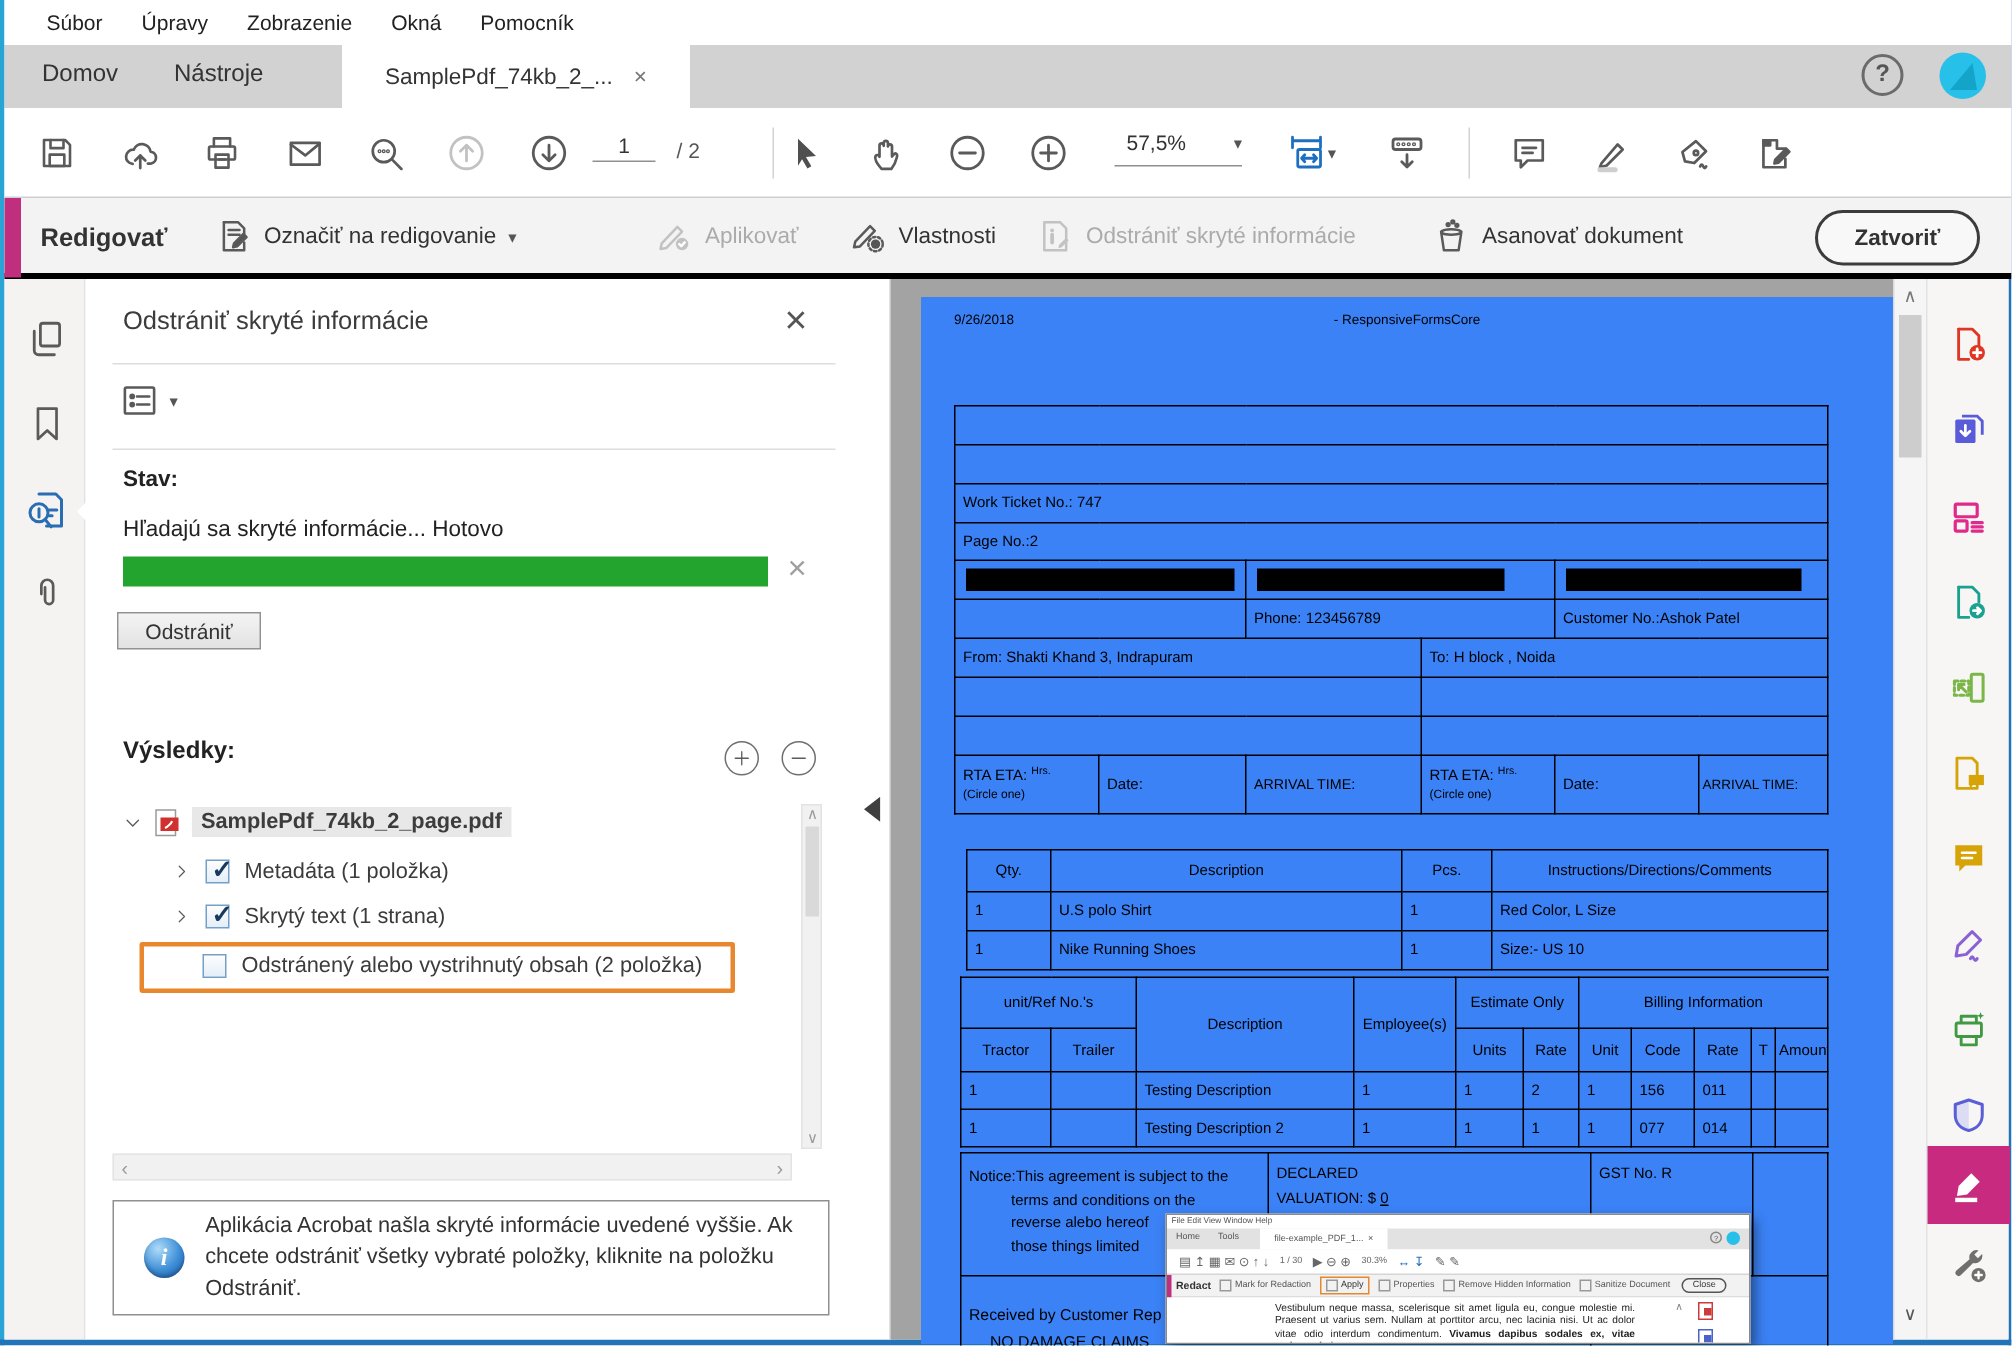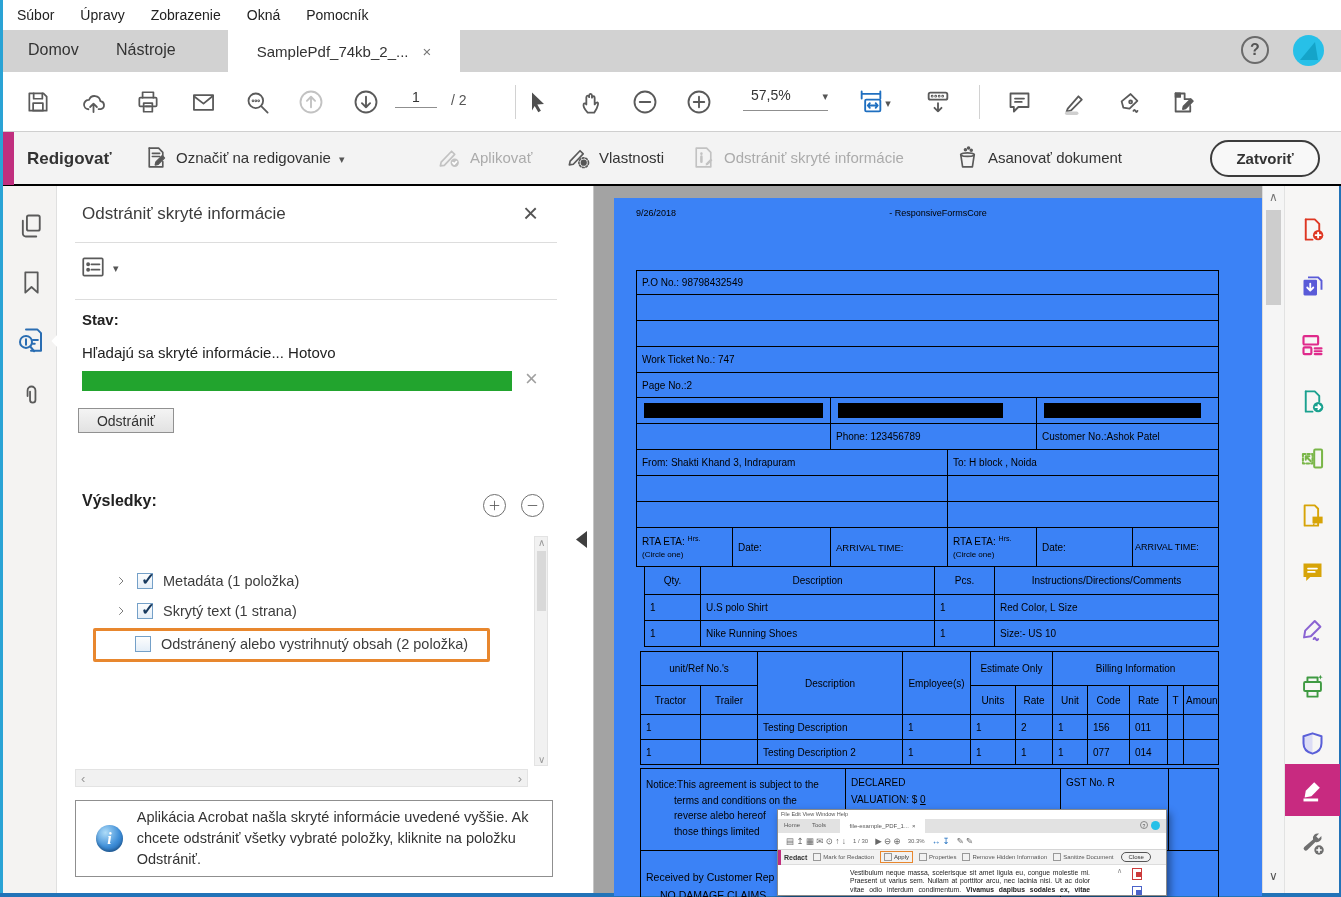--- a/index.html
+++ b/index.html
@@ -9,30 +9,30 @@
 svg.ic{stroke:#5a5a5a;fill:none;stroke-width:1.6;stroke-linecap:round;stroke-linejoin:round;}
 svg.blu{stroke:#1f6fc0;}
 svg.dis{stroke:#c2c2c2;}
 .tbtn{width:38px;height:38px;display:flex;align-items:center;justify-content:center;}
 .sep{width:1px;background:#d2d2d2;}
 .caret::after{content:"▾";font-size:11px;color:#555;}
 .xg::after{content:"×";}
 .upg::after{content:"∧";} .dng::after{content:"∨";}
 .ltg::after{content:"‹";} .rtg::after{content:"›";}
 
-#menubar{left:3px;top:0;width:1338px;height:30px;background:#fff;display:flex;align-items:center;gap:26px;padding-left:14px;font-size:14px;color:#222;}
+#menubar{left:3px;top:0;width:1338px;height:30px;background:#fff;display:flex;align-items:center;gap:26px;padding-left:28px;font-size:14px;color:#222;}
 
 #tabbar{left:3px;top:30px;width:1338px;height:42px;background:#d2d2d2;}
 .tabtxt{font-size:16px;color:#333;}
 #doctab{left:225px;top:0;width:232px;height:42px;background:#fff;display:flex;align-items:center;justify-content:center;gap:14px;font-size:15px;color:#333;}
 
 #toolbar{left:3px;top:72px;width:1338px;height:60px;background:#fff;border-bottom:1px solid #cfcfcf;}
 .pgnum{border-bottom:1px solid #8f8f8f;width:42px;text-align:center;font-size:14px;color:#333;padding-bottom:2px;}
 
-#redactbar{left:3px;top:132px;width:1338px;height:54px;background:#f3f3f3;border-bottom:2px solid #000000;padding-left:32px;}
+#redactbar{left:3px;top:132px;width:1338px;height:54px;background:#f3f3f3;border-bottom:4px solid #000000;padding-left:32px;}
 .rlbl{font-size:15px;color:#333;text-align:right;}
 .rlbl.dim{color:#ababab;}
 #closebtn{width:110px;height:37px;border:2px solid #3c3c3c;border-radius:19px;display:flex;align-items:center;justify-content:center;font-size:15px;font-weight:bold;color:#333;background:#f8f8f8;}
 
 #leftnav{left:3px;top:186px;width:54px;height:707px;background:#f4f3f2;border-right:1px solid #e0e0e0;}
 
 #panel{left:57px;top:186px;width:537px;height:707px;background:#fff;border-right:1px solid #c6c6c6;}
 .hr{height:1px;background:#ddd;}
 .cb{width:16px;height:16px;border:1px solid #74a0c8;background:linear-gradient(#fdfdfd,#e4eef8);}
 .cb.ck::after{content:"✓";display:block;position:relative;top:-5px;left:3px;font-size:17px;font-weight:bold;color:#17395e;}
@@ -319,20 +319,31 @@
       <svg class="ic" width="13" height="13" viewBox="0 0 24 24">
         <path d="M4 12h16M12 4v16"></path>
       </svg>
     </div>
   <div class="s circbtn" style="left:464px;top:308px;">
       <svg class="ic" width="13" height="13" viewBox="0 0 24 24">
         <path d="M4 12h16"></path>
       </svg>
     </div>
 
+  <div class="s" style="left:25px;top:352px;display:flex;align-items:center;gap:8px;">
+    <svg class="ic" width="13" height="13" viewBox="0 0 24 24">
+        <path d="M5 9l7 7 7-7"></path>
+      </svg>
+    <svg width="17" height="19" viewBox="0 0 17 19">
+        <rect x="1" y="1" width="13" height="17" fill="#fff" stroke="#9a9a9a"></rect>
+        <rect x="4" y="6" width="12" height="9" fill="#d22f2f"></rect>
+        <path d="M7 13c1.6-.6 4.2-3 4.7-4.6" stroke="#fff" fill="none" stroke-width="1.4"></path>
+      </svg>
+    <span class="trlbl" style="font-weight:bold;background:#e8e8e8;padding:2px 6px;">SamplePdf_74kb_2_page.pdf</span>
+  </div>
   <div class="s" style="left:58px;top:387px;display:flex;align-items:center;gap:10px;">
     <svg class="ic" width="12" height="12" viewBox="0 0 24 24">
         <path d="M9 5l7 7-7 7"></path>
       </svg>
     <div class="cb ck"></div>
     <span class="trlbl">Metadáta (1 položka)</span>
   </div>
   <div class="s" style="left:58px;top:417px;display:flex;align-items:center;gap:10px;">
     <svg class="ic" width="12" height="12" viewBox="0 0 24 24">
         <path d="M9 5l7 7-7 7"></path>
@@ -373,23 +384,20 @@
     <table class="s" style="left:22px;top:72px;width:582px;">
       <colgroup>
           <col style="width:96px">
           <col style="width:98px">
           <col style="width:117px">
           <col style="width:89px">
           <col style="width:96px">
           <col style="width:86px">
         </colgroup>
       <tbody>
-          <tr style="height:24px">
-            <td colspan="6">P.O No.: 98798432549</td>
-          </tr>
       <tr style="height:26px">
             <td colspan="6"></td>
           </tr>
       <tr style="height:26px" class="bt2">
             <td colspan="6"></td>
           </tr>
       <tr style="height:26px">
             <td colspan="6">Work Ticket No.: 747</td>
           </tr>
       <tr style="height:25px">

